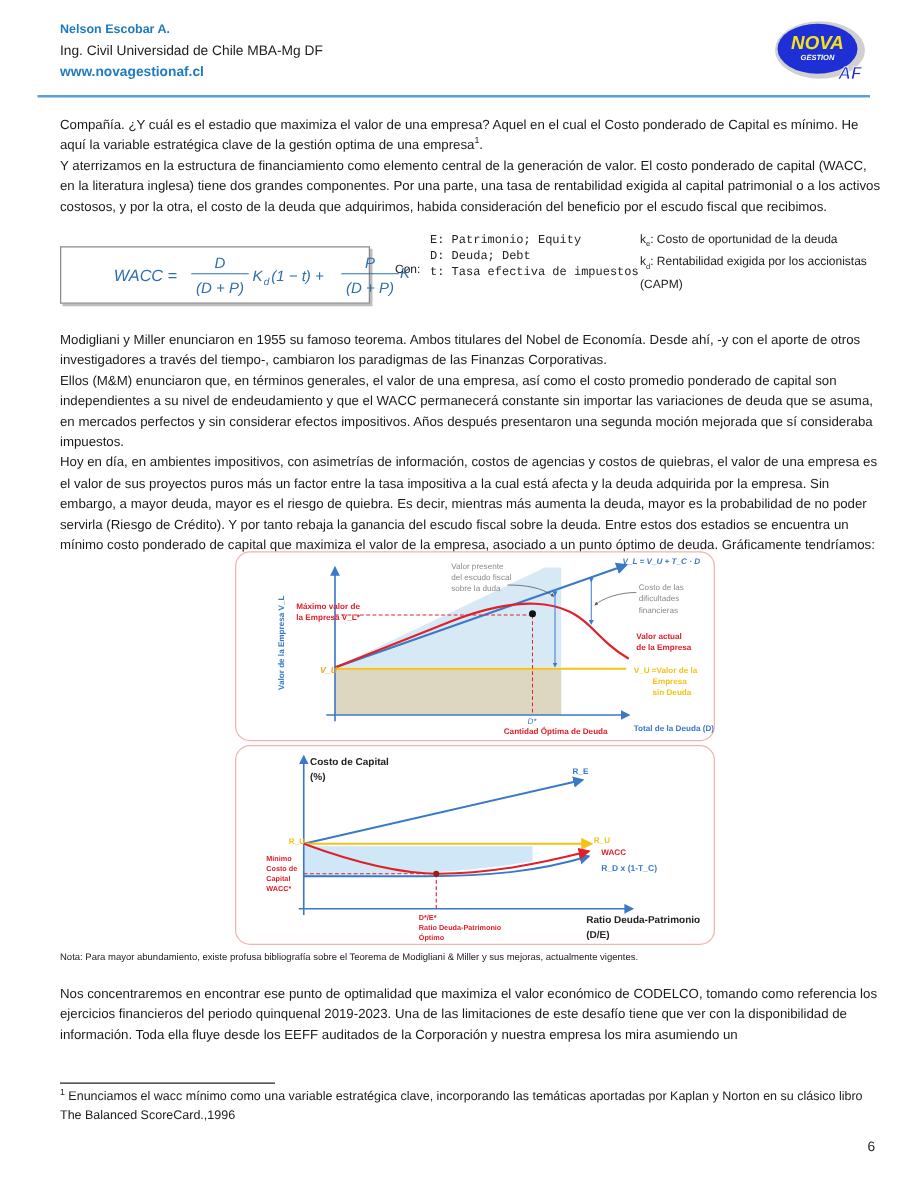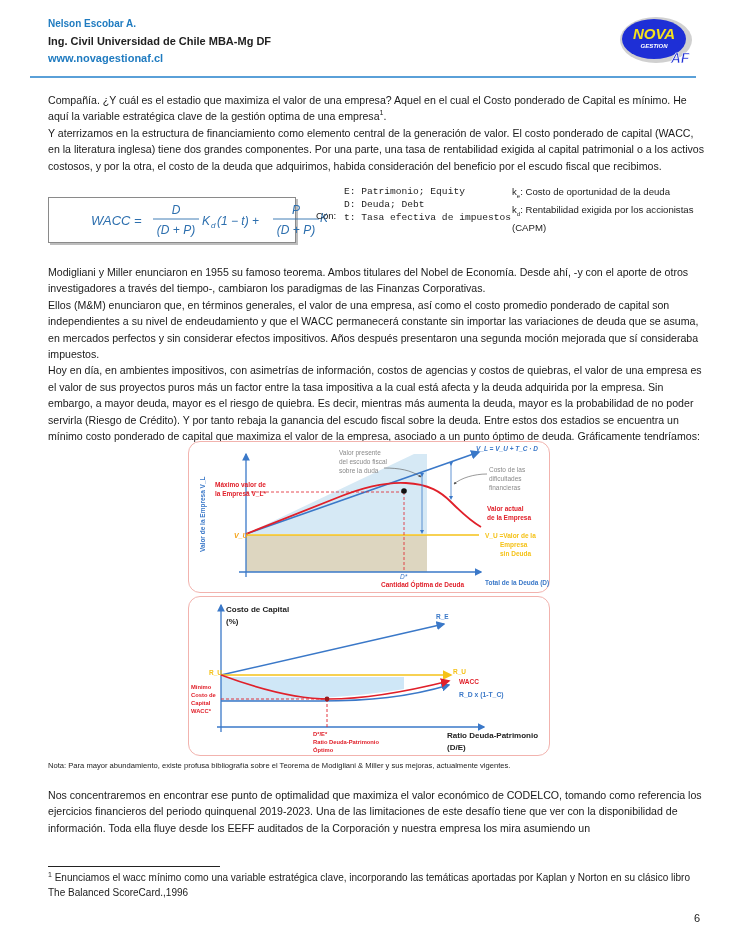--- a/index.html
+++ b/index.html
@@ -1,32 +1,32 @@
 <!DOCTYPE html>
 <html><head>
 <meta charset="utf-8">
 <style>
   html, body { margin: 0; padding: 0; background: #ffffff; }
   body { width: 730px; height: 945px; position: relative; overflow: hidden;
          font-family: "Liberation Sans", sans-serif; color: #1a1a1a; }
   .abs { position: absolute; }
   .hdr-name { left: 48px; top: 18px; font-size: 10px; font-weight: bold; color: #1f7bc0; }
-  .hdr-title { left: 48px; top: 35px; font-size: 11px; font-weight: bold; color: #222; }
+  .hdr-title { left: 48px; top: 35px; font-size: 11px; font-weight: normal; color: #222; }
   .hdr-url { left: 48px; top: 52px; font-size: 11px; font-weight: bold; color: #1f7bc0; }
   .hdr-rule { left: 30px; top: 76px; width: 666px; height: 2px; background: #5aa0d8; }
   .logo { left: 618px; top: 14px; width: 82px; height: 52px; }
   .para { left: 48px; width: 660px; font-size: 10.6px; line-height: 16.4px; color: #1a1a1a; }
   .para p { margin: 0; }
   sup { font-size: 7px; line-height: 0; }
   .formula-box { left: 48px; top: 197px; width: 246px; height: 44px; border: 1.5px solid #8a8a8a;
                  box-shadow: 2px 2px 0 #bdbdbd; background: #fff; }
   .formula { left: 58px; top: 200px; font-family: "DejaVu Serif", serif; font-style: italic;
              color: #0f766e; font-size: 13px; margin-left: 33px; }
   .con { font-size: 9.6px; line-height: 13px; color: #222; }
-  .fig { border: 1.5px solid #f2b3ae; border-radius: 12px; background: #fff; }
+  .fig { border: 1.5px solid #f2b3ae; border-radius: 12px; background: #fff; padding-left: 22px; }
   .nota { left: 48px; top: 761px; font-size: 7.6px; color: #222; text-align: right; }
   .fn-rule { left: 48px; top: 866px; width: 172px; height: 1px; background: #222; }
   .fn { left: 48px; top: 870px; width: 660px; font-size: 10px; line-height: 15px; color: #222; }
   .pagenum { left: 694px; top: 912px; font-size: 11px; color: #222; }
   svg text { font-family: "Liberation Sans", sans-serif; }
 </style>
 </head>
 <body>
 
 <div class="abs hdr-name">Nelson Escobar A.</div>

